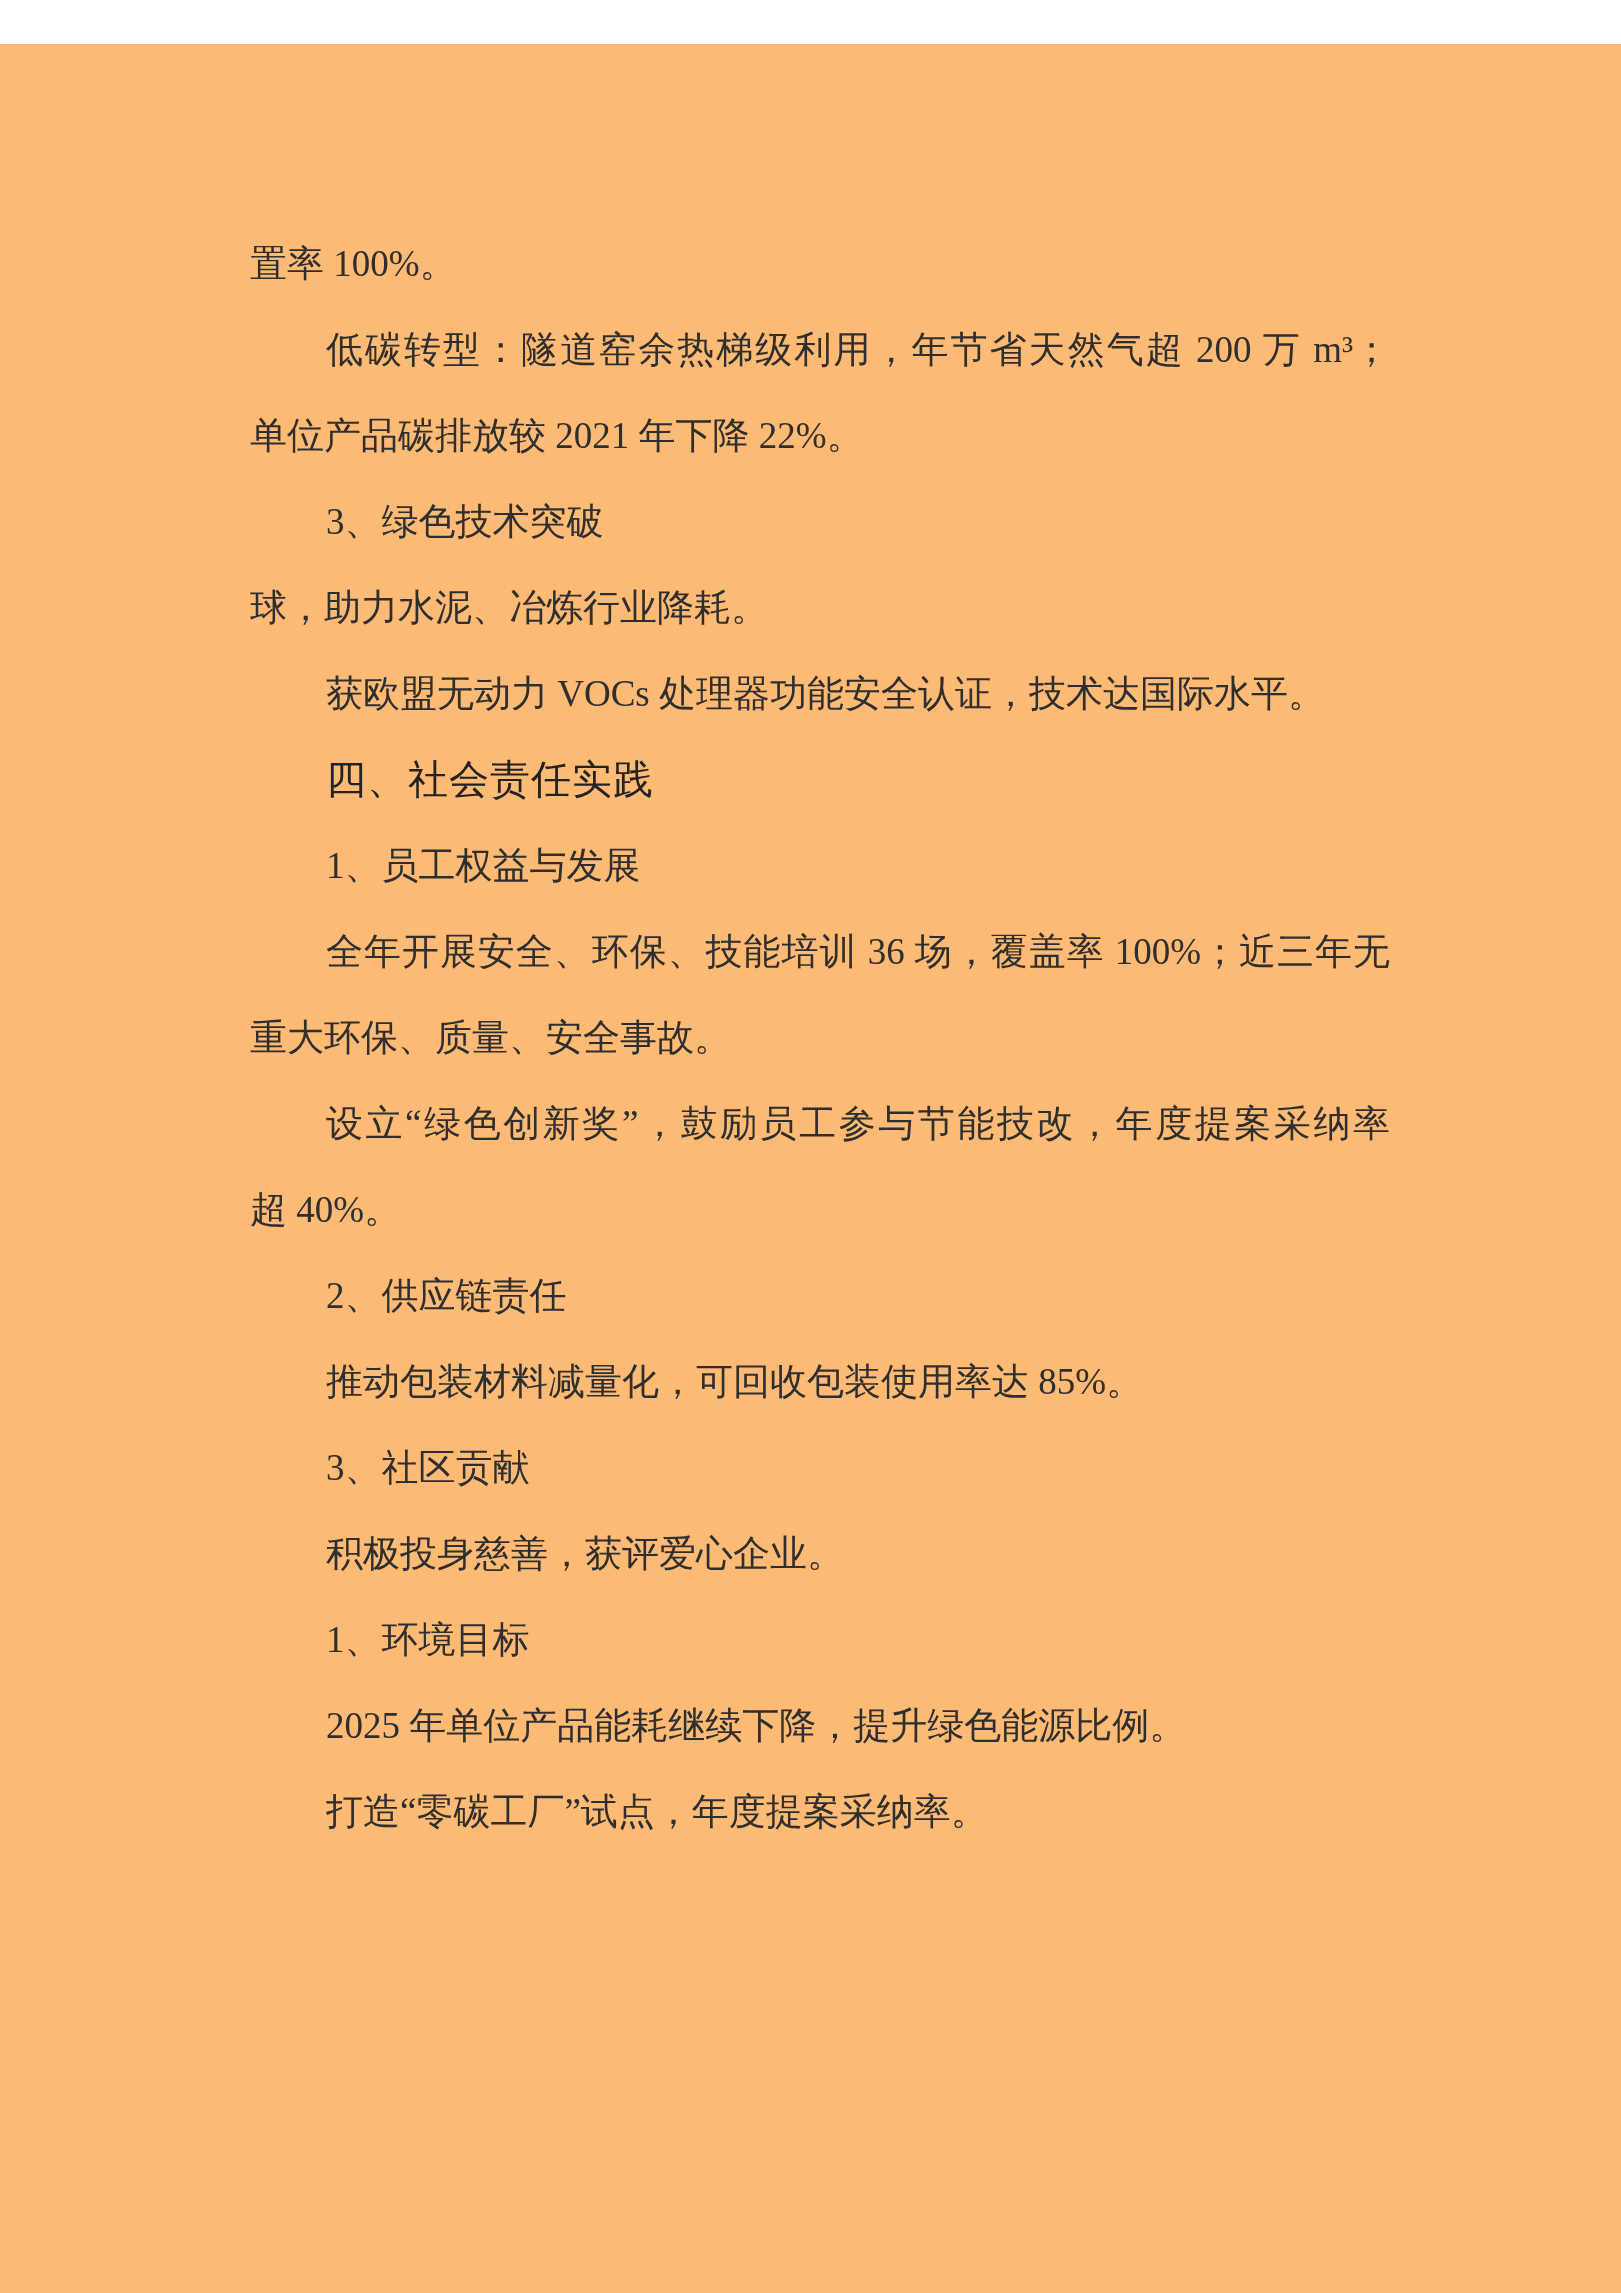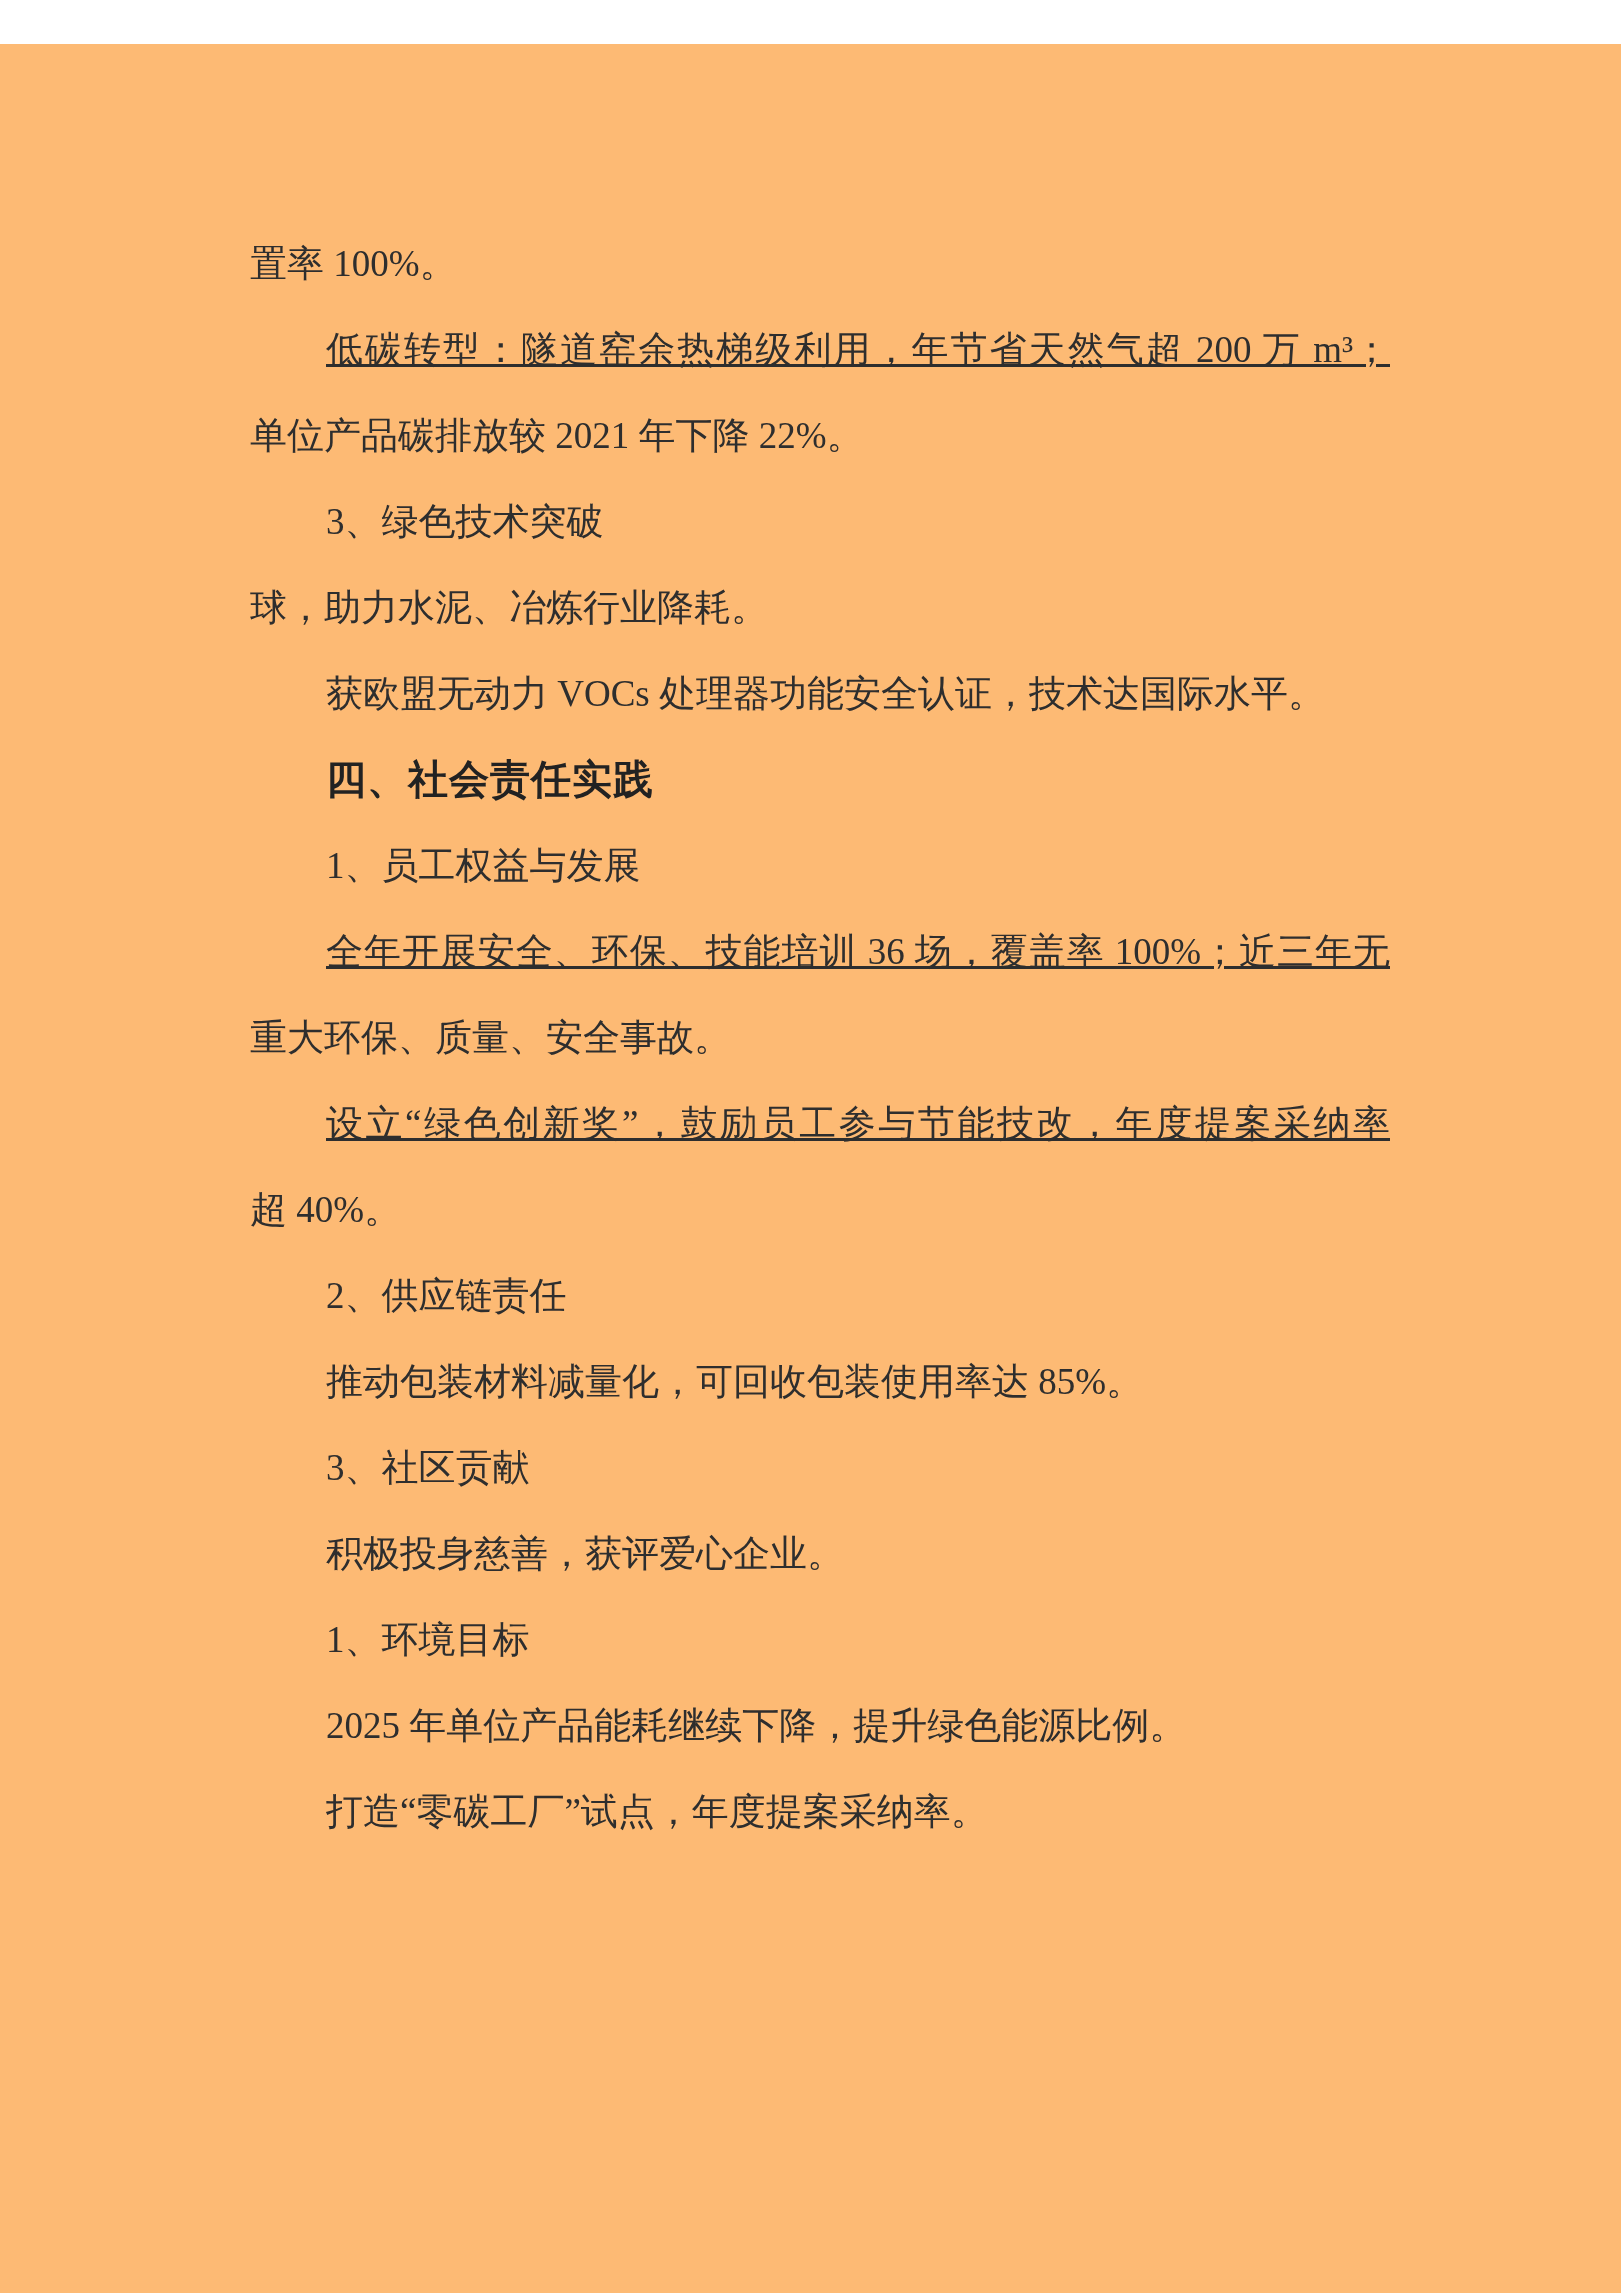--- a/index.html
+++ b/index.html
@@ -37,24 +37,23 @@
     font-weight: normal;
     -webkit-font-smoothing: antialiased;
   }
   .indent {
     text-indent: 76px;
   }
   .justify {
     white-space: normal;
     text-align: justify;
     text-align-last: justify;
-    text-decoration: underline;
   }
   .bold {
-    font-weight: bold;
+    font-weight: normal;
     font-size: 40px;
     color: #222222;
     letter-spacing: 1px;
   }
 </style>
 </head>
 <body>
 
 <div class="page">
   <div class="content">

